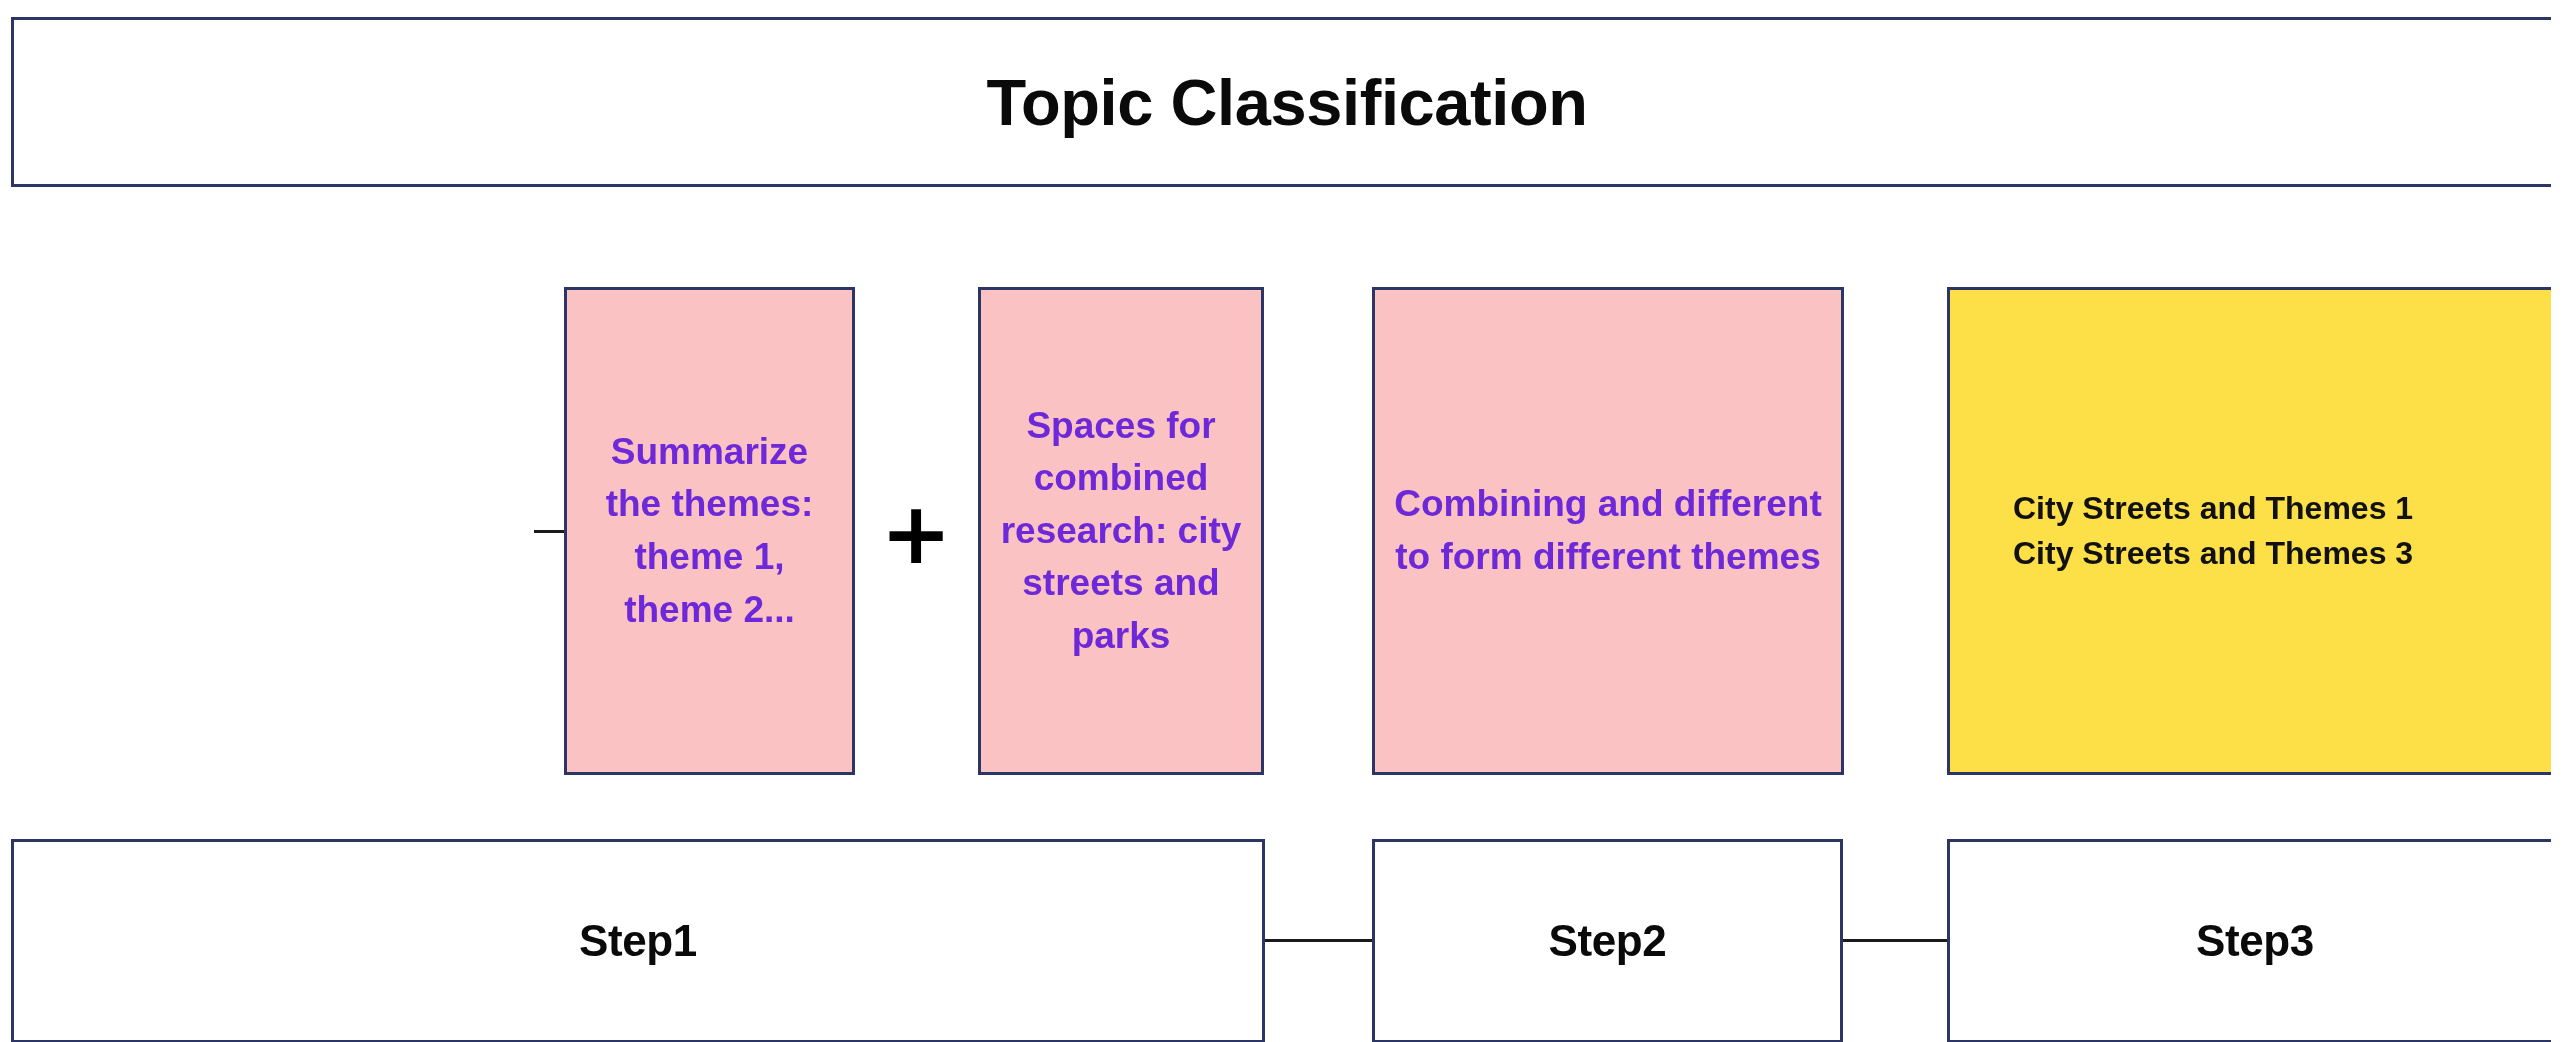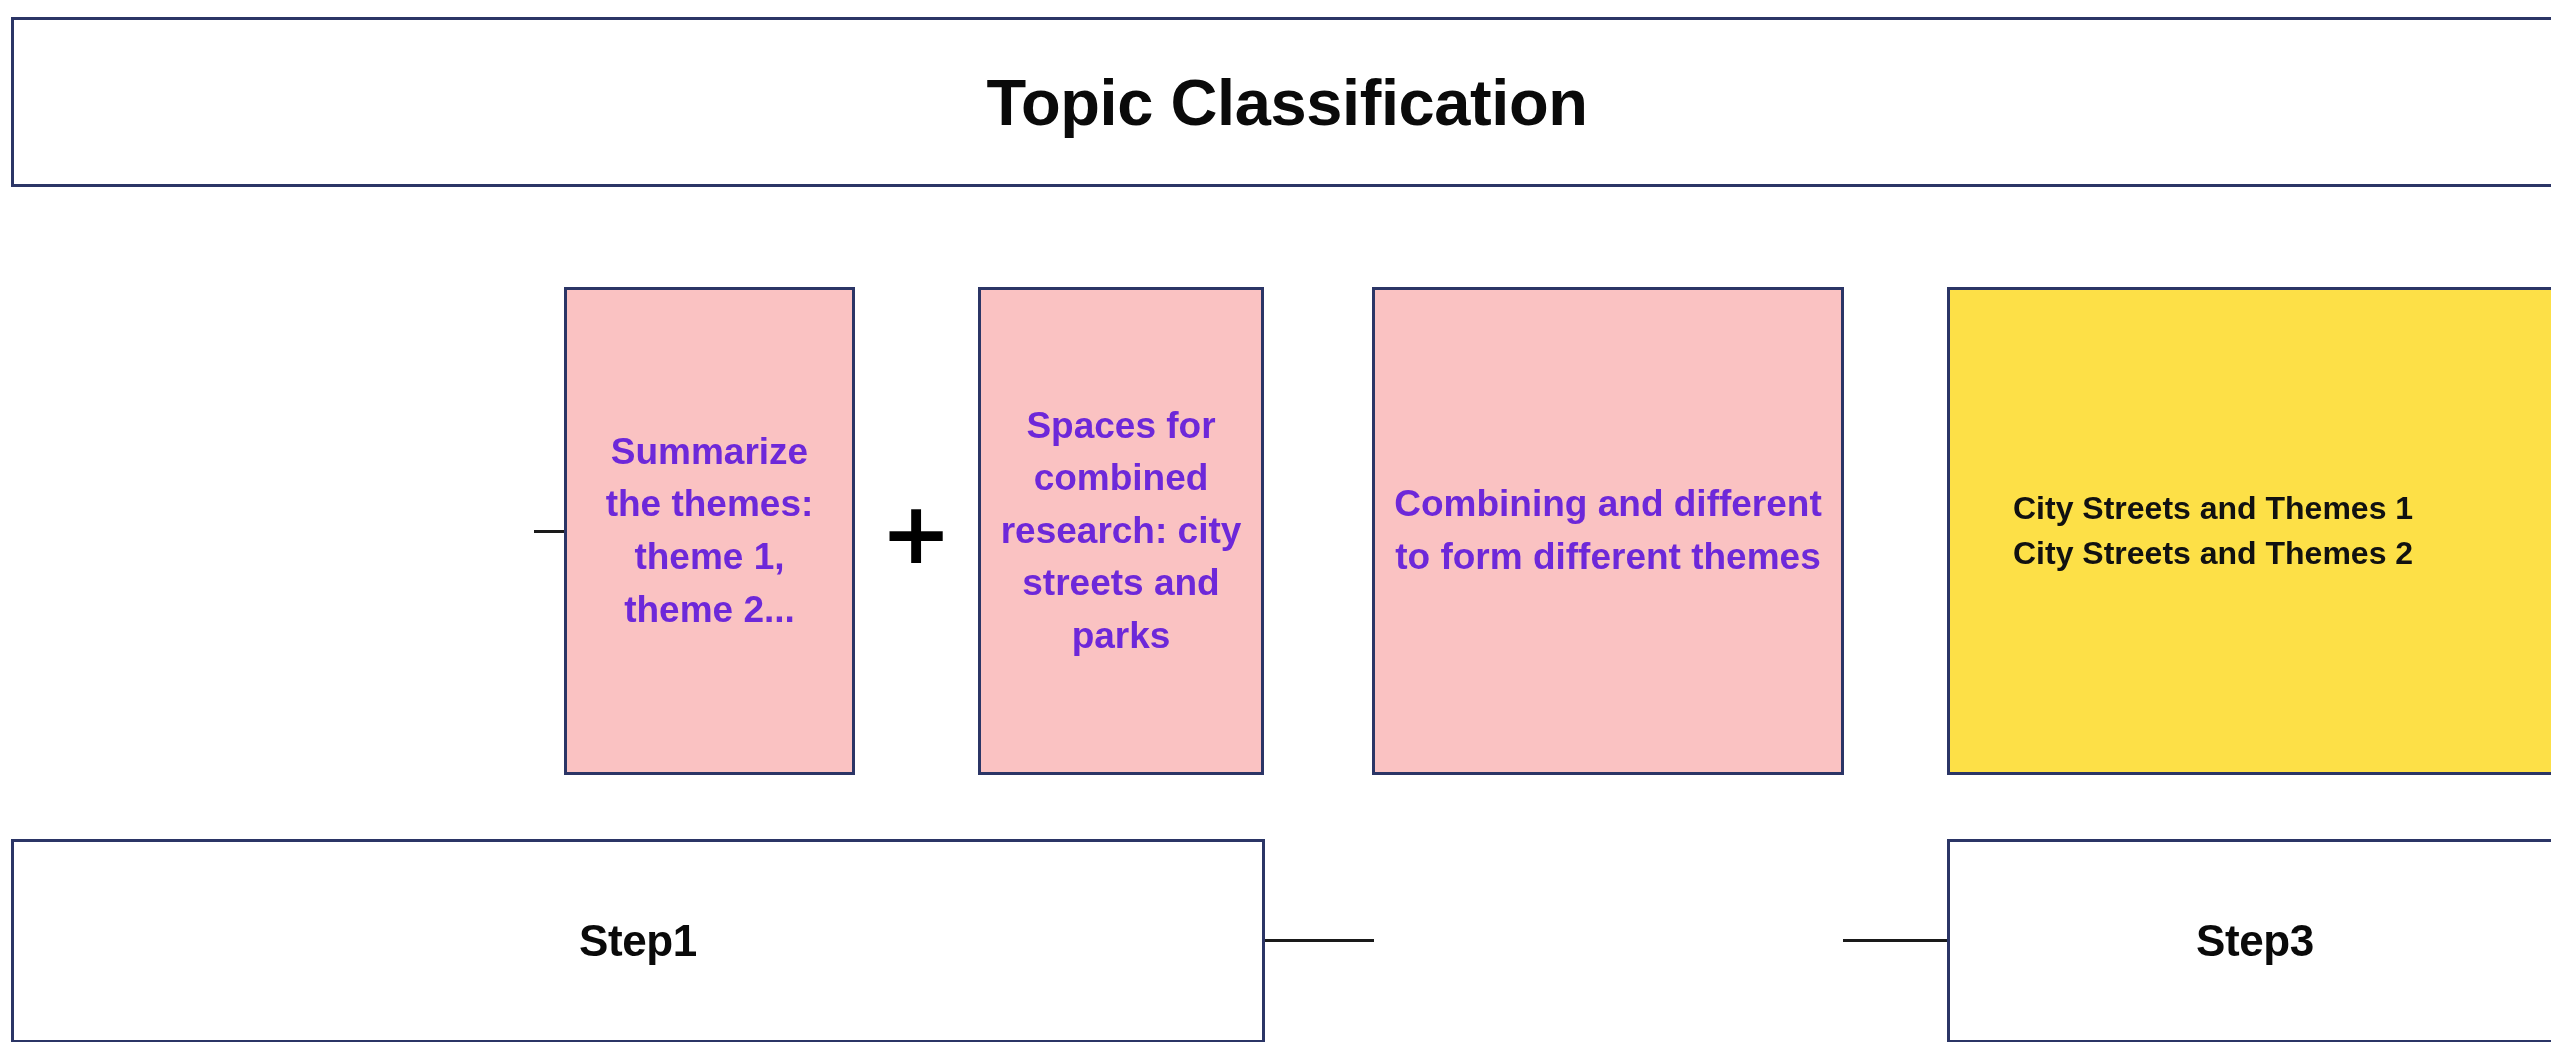--- a/index.html
+++ b/index.html
@@ -145,30 +145,33 @@
     <span class="content-text">Spaces for combined research: city streets and parks</span>
   </div>
 
   <div class="box content-box" id="box-combining">
     <span class="content-text">Combining and different to form different themes</span>
   </div>
 
   <div class="box" id="box-themes">
     <div id="themes-list">
       <div>City Streets and Themes 1</div>
-      <div>City Streets and Themes 2</div>
+      <div>City Streets and Themes 3</div>
     </div>
   </div>
 
   <div class="box step-box" id="step-1">
     <span class="step-text">Step1</span>
   </div>
 
   <div class="connector" id="conn-s1-s2"></div>
 
+  <div class="box step-box" id="step-2">
+    <span class="step-text">Step2</span>
+  </div>
 
   <div class="connector" id="conn-s2-s3"></div>
 
   <div class="box step-box" id="step-3">
     <span class="step-text">Step3</span>
   </div>
 
 </div>
 
 

